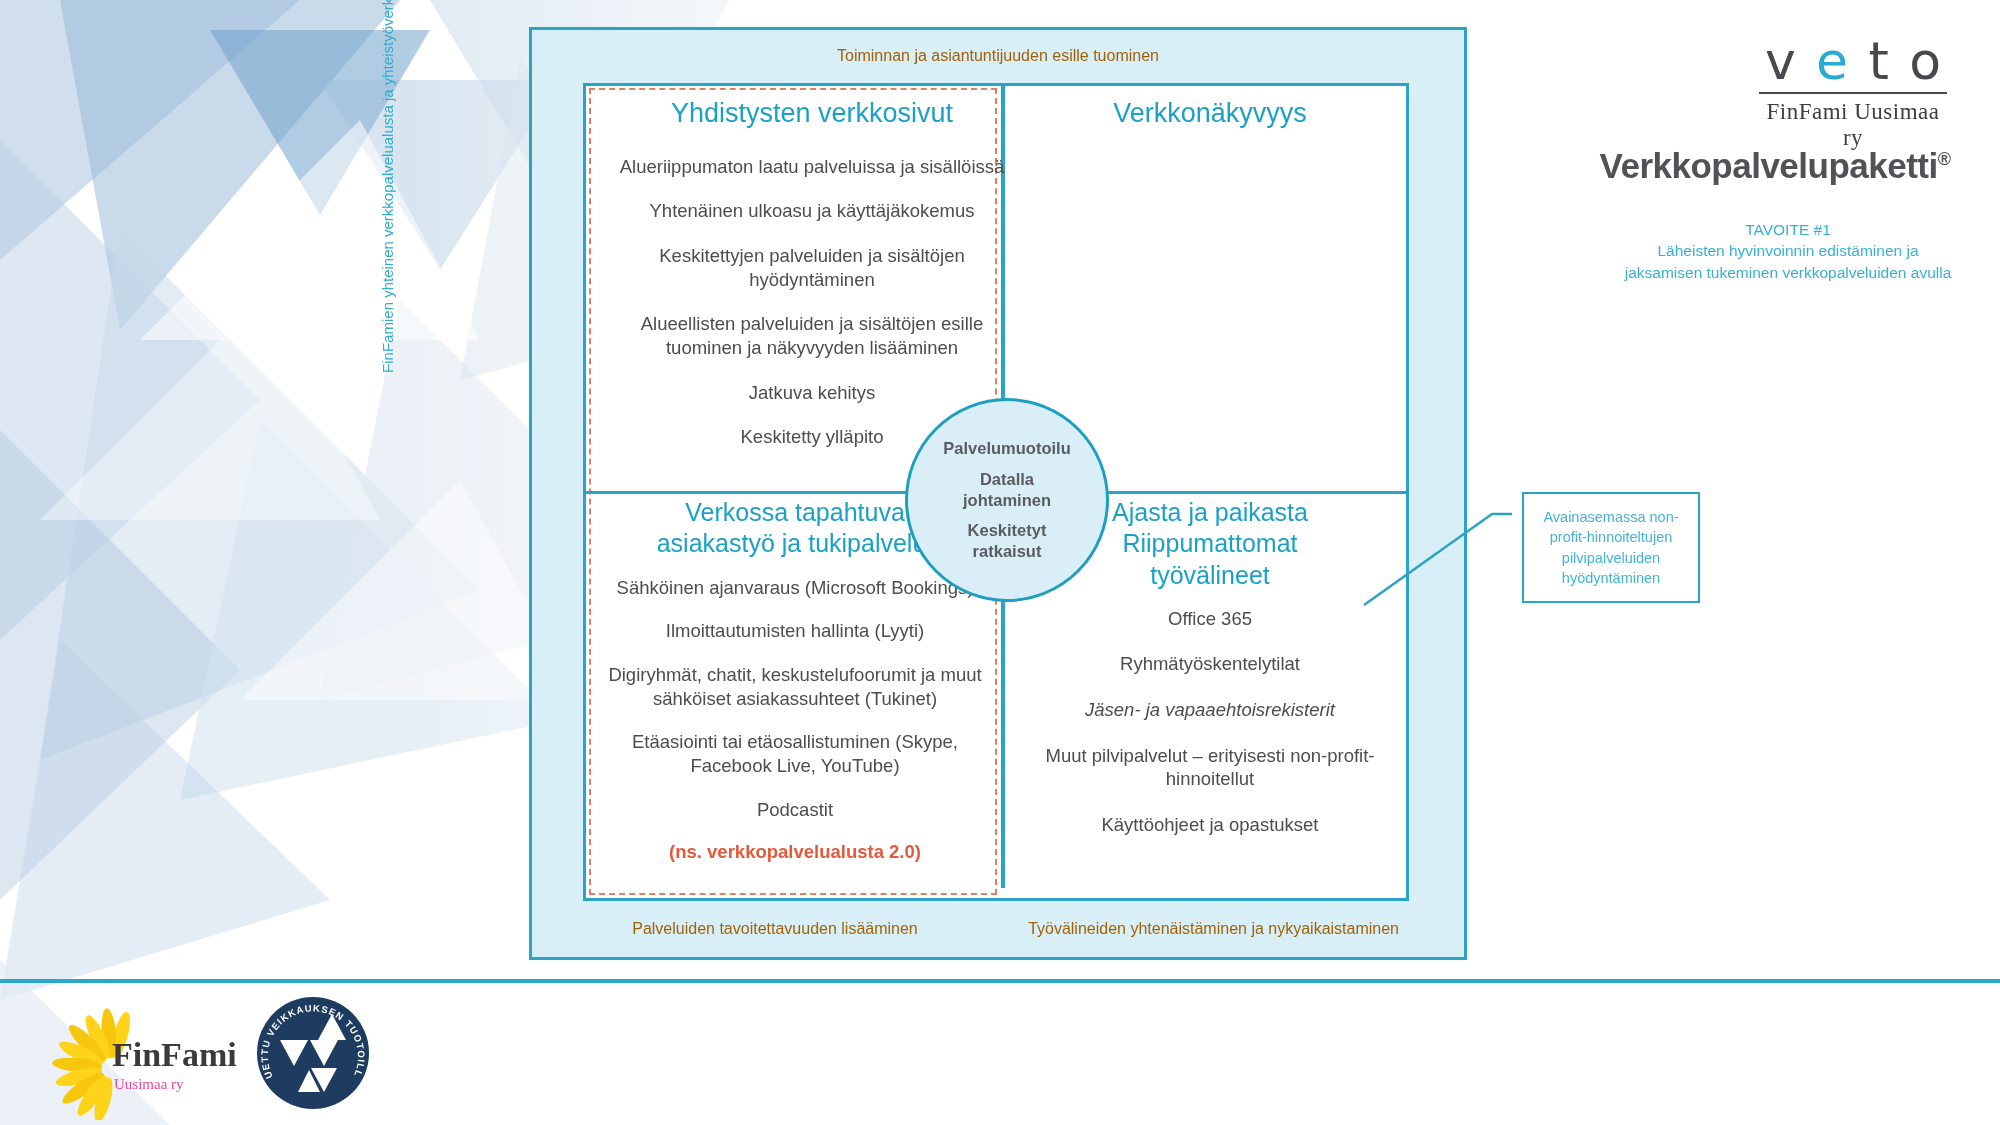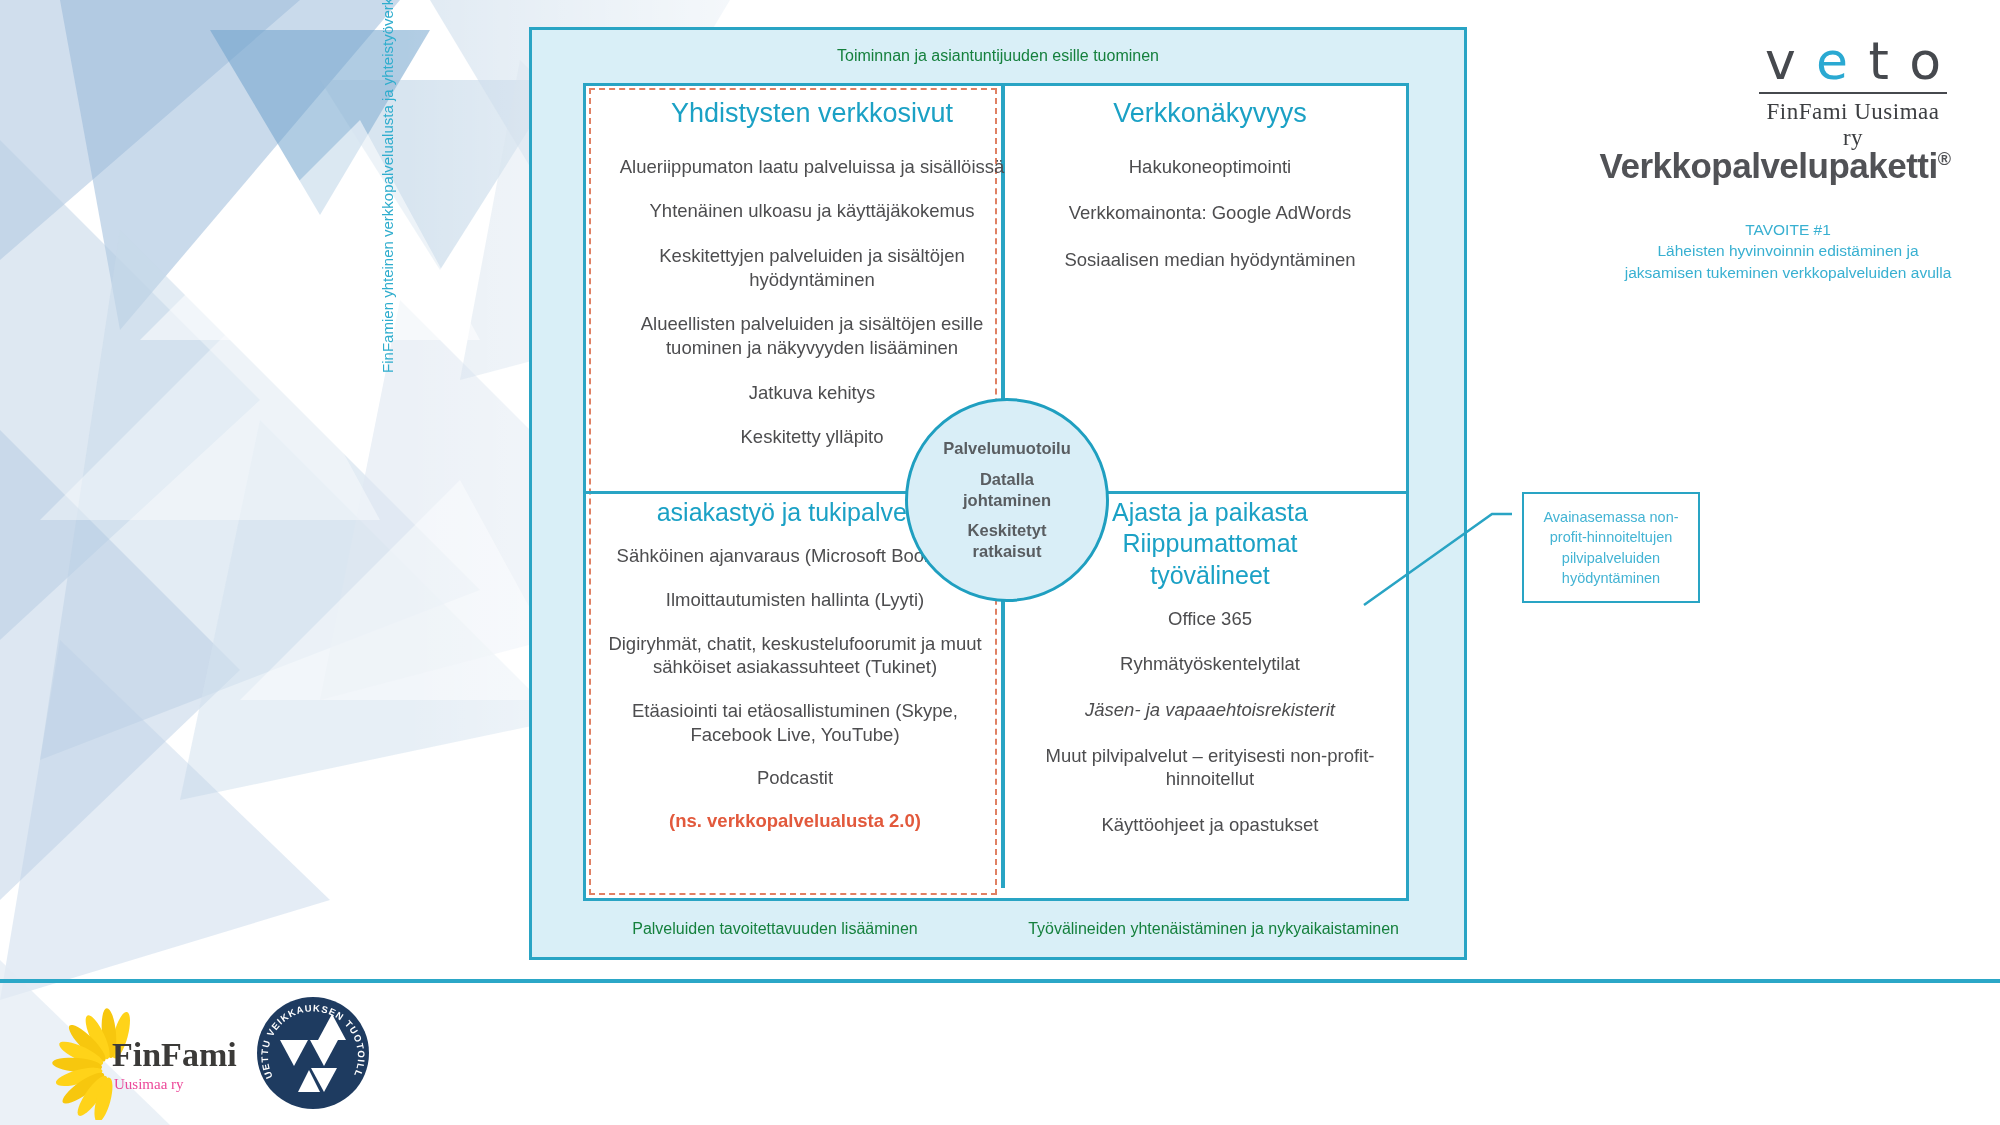--- a/index.html
+++ b/index.html
@@ -13,21 +13,21 @@
   
   .band{position:absolute;left:529px;top:27px;width:938px;height:933px;box-sizing:border-box;
         background:#d9eff7;border:3px solid #29a4c4;z-index:1;}
   .inner-box{position:absolute;left:583px;top:83px;width:826px;height:818px;box-sizing:border-box;
         background:#ffffff;border:3px solid #29a4c4;z-index:1;}
   .dashed-rect{position:absolute;left:589px;top:88px;width:408px;height:807px;box-sizing:border-box;
         border:2px dashed #e08063;z-index:1;}
   .v-divider{position:absolute;left:1001px;top:86px;width:4px;height:802px;background:#29a4c4;z-index:1;}
   .h-divider{position:absolute;left:586px;top:491px;width:820px;height:3px;background:#29a4c4;z-index:1;}
 
-  .band-label{position:absolute;color:#15803d;font-size:16px;text-align:center;z-index:2;}
+  .band-label{position:absolute;color:#a16207;font-size:16px;text-align:center;z-index:2;}
   .top-band-label{left:529px;top:47px;width:938px;}
   .bl-band-label{left:565px;top:920px;width:420px;}
   .br-band-label{left:993px;top:920px;width:406px;text-align:right;}
   .v-band-label{left:167px;top:467px;width:780px;height:22px;transform:rotate(-90deg);
         color:#2fadcd;font-size:15px;text-align:center;z-index:2;}
 
   
   .q{position:absolute;text-align:center;z-index:2;}
   .q-tl{left:593px;top:97px;width:400px;margin-left:19px;}
   .q-tr{left:1015px;top:97px;width:390px;}
@@ -124,29 +124,25 @@
         <div class="item">Yhtenäinen ulkoasu ja käyttäjäkokemus</div>
         <div class="item">Keskitettyjen palveluiden ja sisältöjen hyödyntäminen</div>
         <div class="item">Alueellisten palveluiden ja sisältöjen esille tuominen ja näkyvyyden lisääminen</div>
         <div class="item">Jatkuva kehitys</div>
         <div class="item">Keskitetty ylläpito</div>
       </div>
   </div>
 
   <div class="q q-tr">
     <div class="q-title">Verkkonäkyvyys</div>
-    <div class="items">
-        <div class="item">Hakukoneoptimointi</div>
-        <div class="item">Verkkomainonta: Google AdWords</div>
-        <div class="item">Sosiaalisen median hyödyntäminen</div>
-      </div>
   </div>
 
   <div class="q q-bl">
     <div class="q-title">
+        <div class="tline">Verkossa tapahtuva</div>
         <div class="tline">asiakastyö ja tukipalvelut</div>
       </div>
     <div class="items">
         <div class="item">Sähköinen ajanvaraus (Microsoft Bookings)</div>
         <div class="item">Ilmoittautumisten hallinta (Lyyti)</div>
         <div class="item">Digiryhmät, chatit, keskustelufoorumit ja muut sähköiset asiakassuhteet (Tukinet)</div>
         <div class="item">Etäasiointi tai etäosallistuminen (Skype, Facebook Live, YouTube)</div>
         <div class="item">Podcastit</div>
       </div>
     <div class="footnote">(ns. verkkopalvelualusta 2.0)</div>

